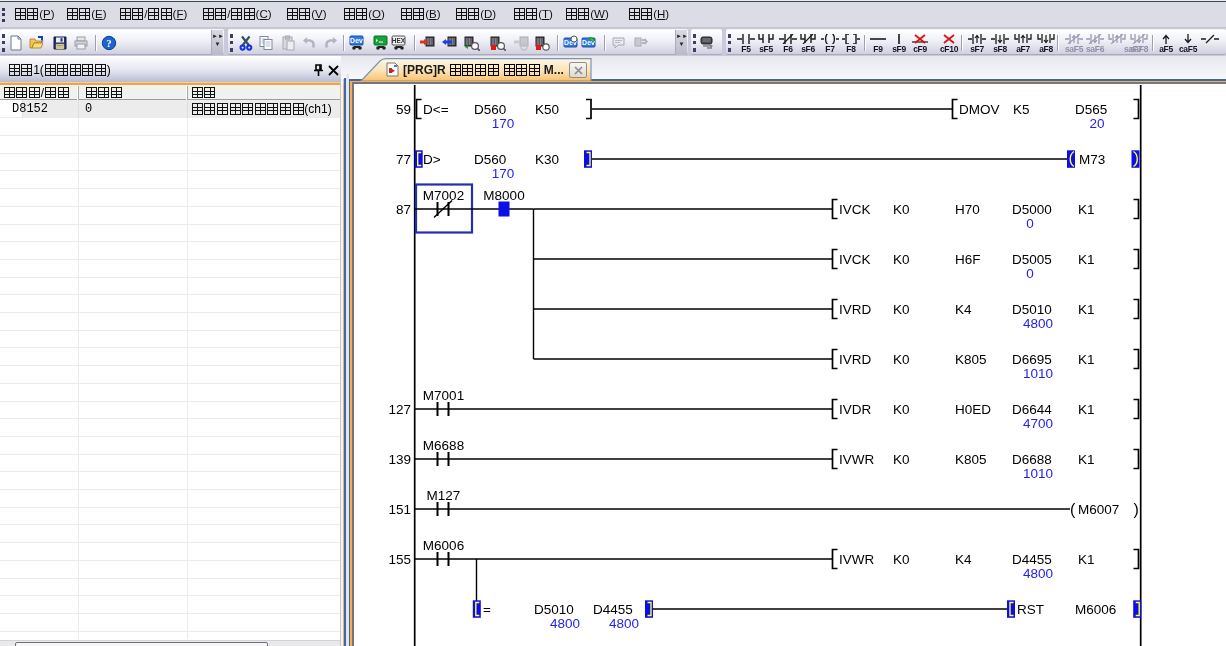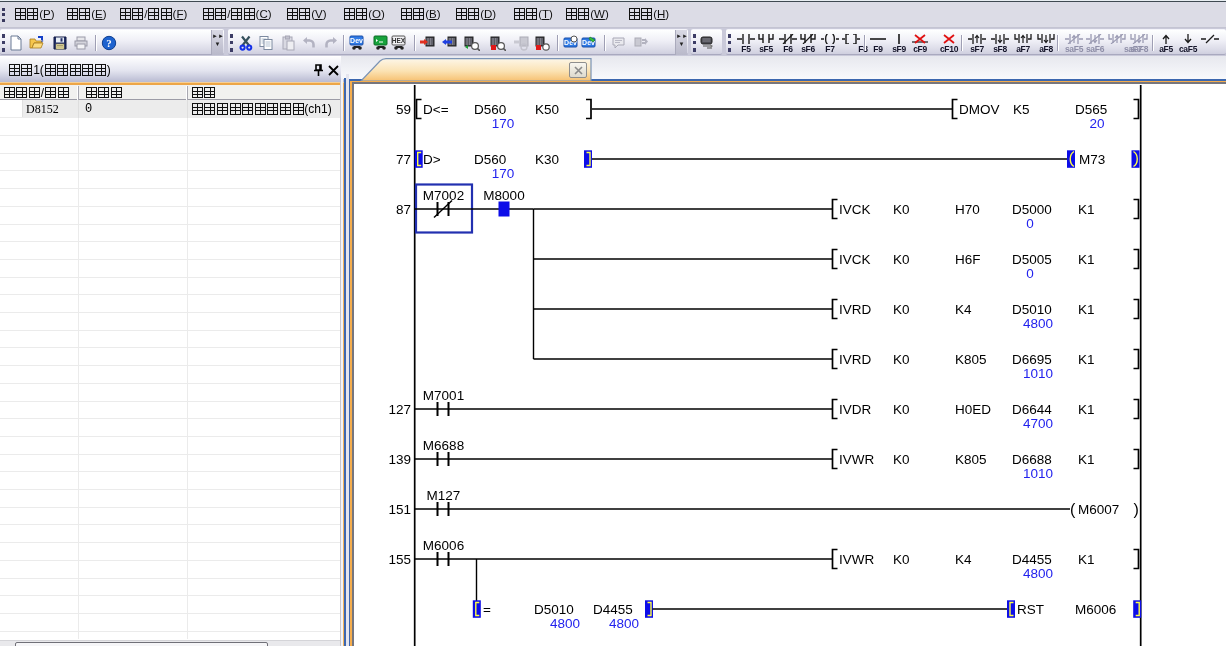--- a/index.html
+++ b/index.html
@@ -240,21 +240,21 @@
       <div class="llbl" style="left:69px;color:#15152a">sF6</div>
       <svg class="lsym" style="left:95px" width="18" height="10" viewBox="0 0 18 10">
         <path d="M0 5h3M15 5h3" stroke="#1a1a1a" stroke-width="1.4"></path>
         <path d="M6.5 0C4 1 4 9 6.5 10M11.5 0C14 1 14 9 11.5 10" stroke="#1a1a1a" stroke-width="1.4" fill="none"></path>
       </svg>
       <div class="llbl" style="left:91px;color:#15152a">F7</div>
       <svg class="lsym" style="left:116px" width="18" height="10" viewBox="0 0 18 10">
         <path d="M0 5h3M15 5h3" stroke="#1a1a1a" stroke-width="1.4"></path>
         <path d="M7 0H4v10h3M11 0h3v10h-3" stroke="#1a1a1a" stroke-width="1.4" fill="none"></path>
       </svg>
-      <div class="llbl" style="left:124px;color:#15152a">F8</div>
+      <div class="llbl" style="left:112px;color:#15152a">F8</div>
       <div class="sep" style="left:138px"></div>
       <svg class="lsym" style="left:143px" width="18" height="10" viewBox="0 0 18 10">
         <path d="M1 5h16" stroke="#1a1a1a" stroke-width="1.6"></path>
       </svg>
       <div class="llbl" style="left:139px;color:#15152a">F9</div>
       <svg class="lsym" style="left:164px" width="18" height="10" viewBox="0 0 18 10">
         <path d="M9 0v10" stroke="#1a1a1a" stroke-width="1.6"></path>
       </svg>
       <div class="llbl" style="left:160px;color:#15152a">sF9</div>
       <svg class="lsym" style="left:185px" width="18" height="10" viewBox="0 0 18 10">
@@ -341,21 +341,21 @@
     <div class="abs" id="lporange"></div>
     <div class="abs" id="thead">
       <span style="position:absolute;left:3px;top:1px"><i class="cj"></i><i class="cj"></i><i class="cj"></i>/<i class="cj"></i><i class="cj"></i></span>
       <span style="position:absolute;left:85px;top:1px"><i class="cj"></i><i class="cj"></i><i class="cj"></i></span>
       <span style="position:absolute;left:191px;top:1px"><i class="cj"></i><i class="cj"></i></span>
       <div class="thsep" style="left:78px"></div>
       <div class="thsep" style="left:187px"></div>
     </div>
     <div class="abs" id="trow1">
       <div style="position:absolute;left:0;top:0;width:23px;height:17px;background:#fff;border-right:1px solid #e0e0e0"></div>
-      <span style="position:absolute;left:26px;top:2px;font-family:Liberation Serif, serif">D8152</span>
+      <span style="position:absolute;left:12px;top:2px;font-family:Liberation Mono, monospace">D8152</span>
       <span style="position:absolute;left:85px;top:2px;font-family:'Liberation Mono',monospace">0</span>
       <span style="position:absolute;left:191px;top:2px"><i class="cj"></i><i class="cj"></i><i class="cj"></i><i class="cj"></i><i class="cj"></i><i class="cj"></i><i class="cj"></i><i class="cj"></i><i class="cj"></i>(ch1)</span>
       <div style="position:absolute;left:78px;top:0;width:1px;height:17.5px;background:#dedede"></div>
       <div style="position:absolute;left:187px;top:0;width:1px;height:17.5px;background:#dedede"></div>
     </div>
     <div class="abs" id="tgrid">
       <div class="hline" style="top:17.5px"></div>
       <div class="hline" style="top:35.2px"></div>
       <div class="hline" style="top:52.9px"></div>
       <div class="hline" style="top:70.6px"></div>
@@ -406,20 +406,29 @@
     <svg style="position:absolute;left:19px;top:2px" width="233" height="23" viewBox="0 0 233 23">
       <defs>
         <linearGradient id="tg" x1="0" y1="0" x2="0" y2="1">
           <stop offset="0" stop-color="#fdf6e8"></stop>
           <stop offset=".55" stop-color="#fbe3b4"></stop>
           <stop offset="1" stop-color="#f6c172"></stop>
         </linearGradient>
       </defs>
       <path d="M1 23L20 3Q22.5 .6 26 .6H231V23Z" fill="url(#tg)" stroke="#7a93b5" stroke-width="1.2"></path>
     </svg>
+    <div id="tabc">
+      <svg style="position:absolute;left:14px;top:2px" width="14" height="15" viewBox="0 0 14 15">
+        <path d="M2 1h8l3 3v10H2z" fill="#fff" stroke="#777"></path>
+        <path d="M4 6h3v5H4z" fill="#cc2222"></path>
+        <path d="M7 7l3 1.8L7 10.6z" fill="#cc2222"></path>
+        <path d="M9 4h3" stroke="#2244cc" stroke-width="1.5"></path>
+      </svg>
+      <span style="position:absolute;left:32px;top:3px">[PRG]R <i class="cj cjb"></i><i class="cj cjb"></i><i class="cj cjb"></i><i class="cj cjb"></i> <i class="cj cjb"></i><i class="cj cjb"></i><i class="cj cjb"></i> M...</span>
+    </div>
     <div id="tabx"><svg width="9" height="9" viewBox="0 0 9 9" style="margin-top:3px">
         <path d="M1 1l7 7M8 1L1 8" stroke="#8a8a8a" stroke-width="1.6"></path>
       </svg></div>
     <svg id="ladsvg" width="885" height="590" viewBox="341 56 885 590" font-family="Liberation Sans, sans-serif">
       <path d="M414.7 85v561" stroke="#000" stroke-width="1.7"></path>
       <path d="M1140.7 85v561" stroke="#000" stroke-width="1.7"></path>
       <text x="411" y="113.5" font-size="13.5" fill="#000" text-anchor="end">59</text>
       <path d="M421.5 99.5h-5v19h5" stroke="#000" stroke-width="1.7" fill="none"></path>
       <text x="423" y="113.5" font-size="13.5" fill="#000">D&lt;=</text>
       <text x="474" y="113.5" font-size="13.5" fill="#000">D560</text>

